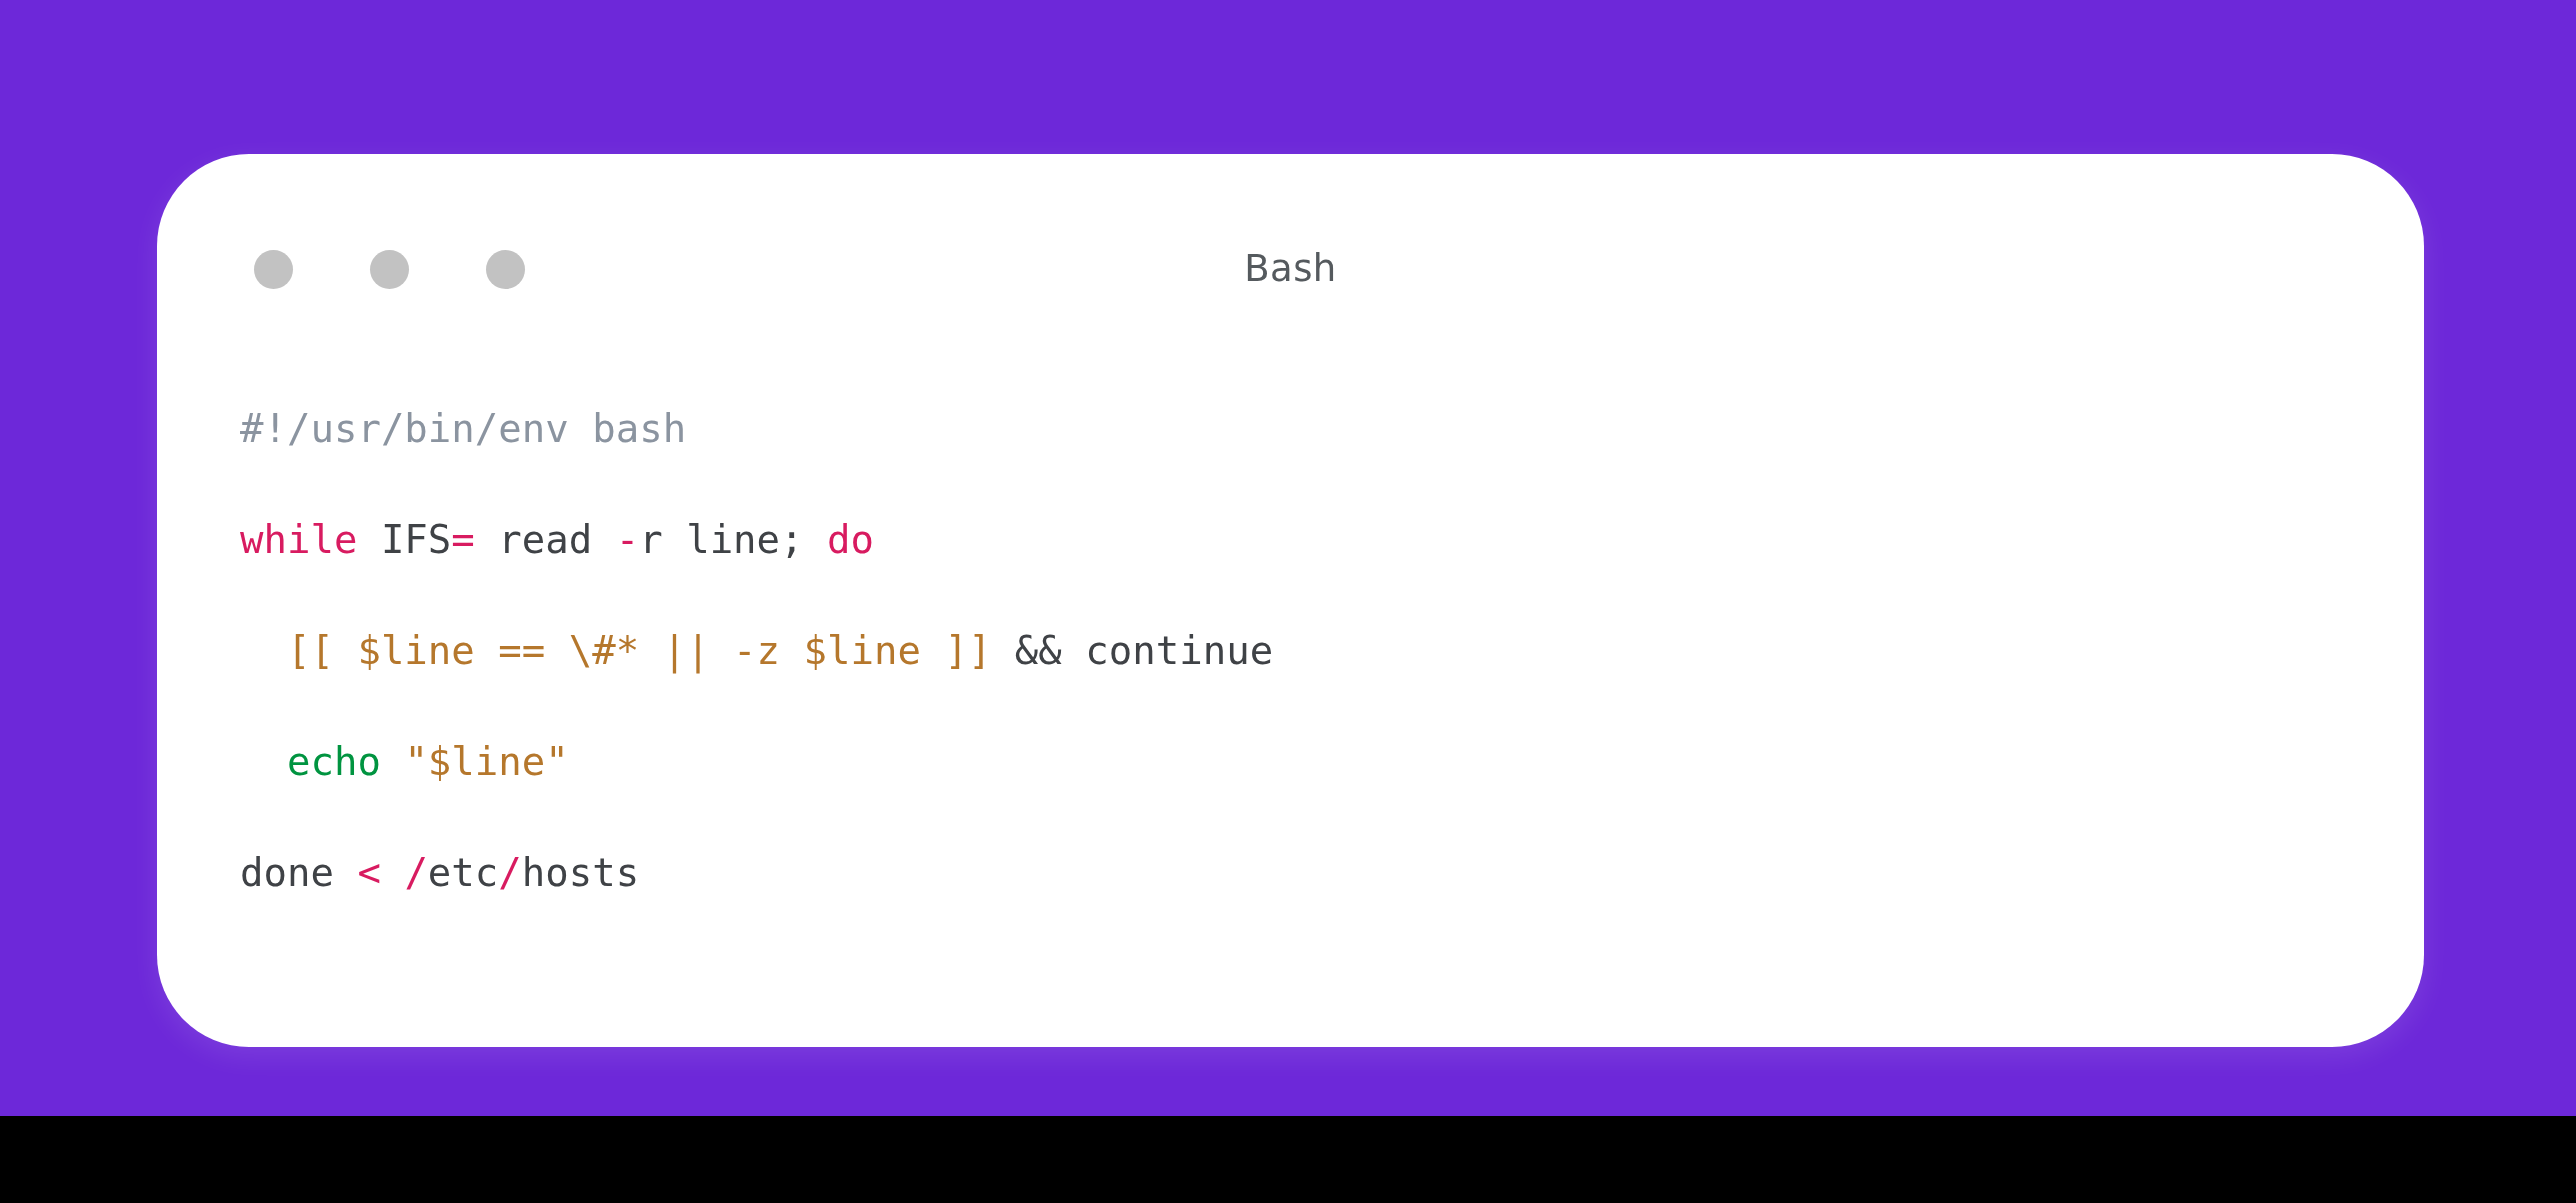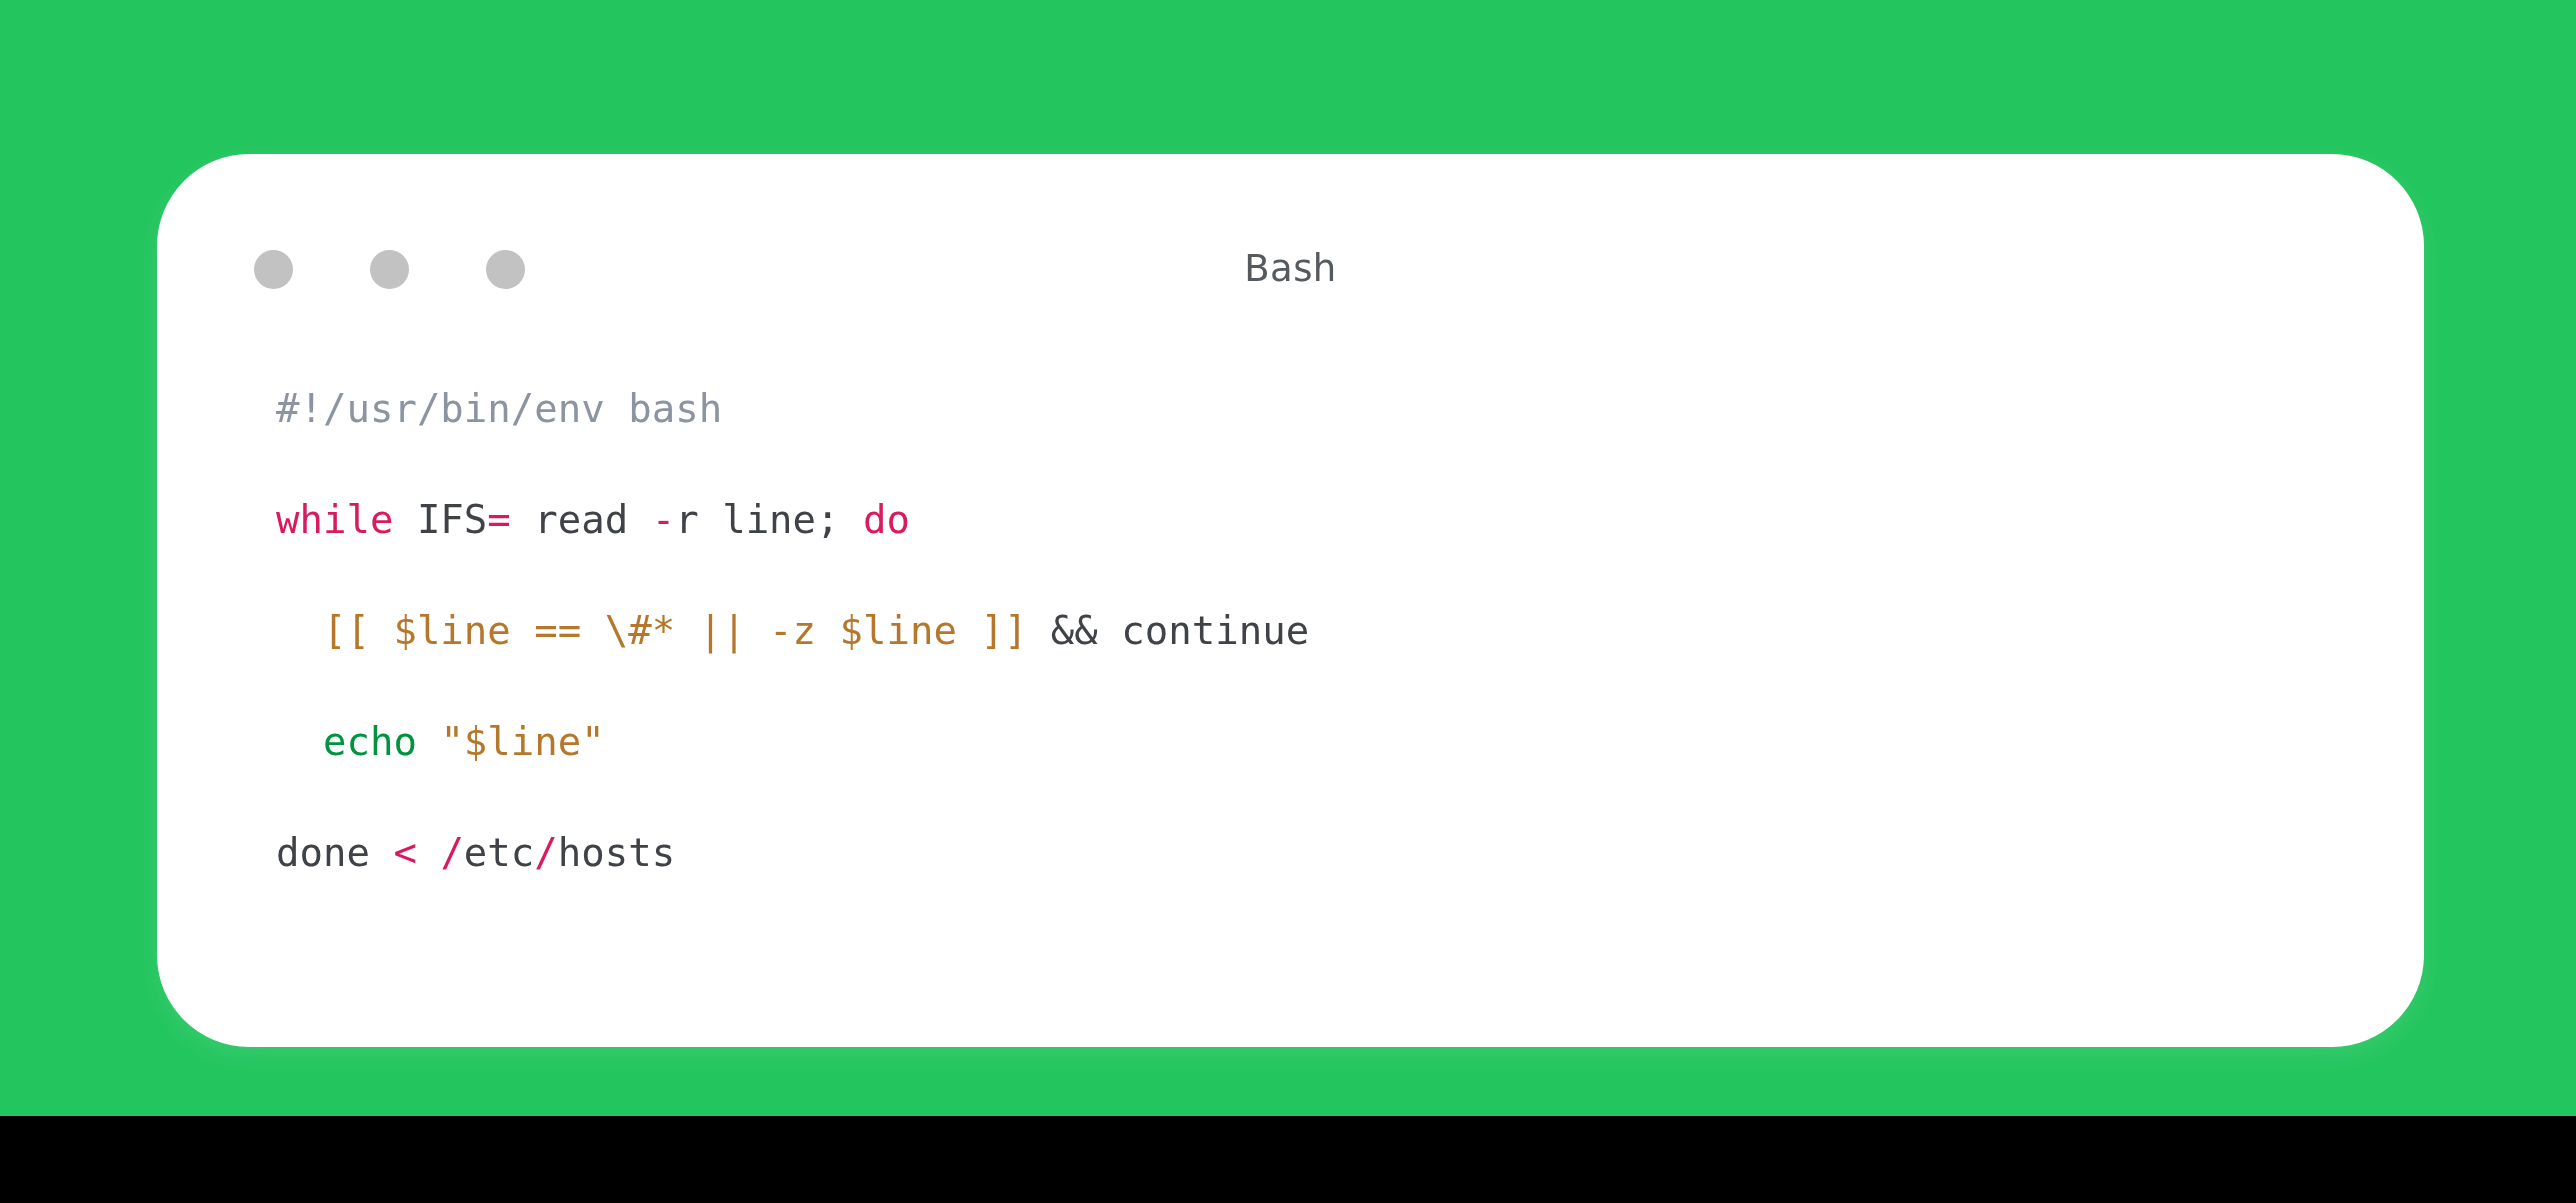--- a/index.html
+++ b/index.html
@@ -11,21 +11,21 @@
     width: 2576px;
     height: 1204px;
     overflow: hidden;
     font-family: "DejaVu Sans", sans-serif;
   }
 
   #stage {
     position: relative;
     width: 2576px;
     height: 1116px;
-    background: #22c55e;
+    background: #6d28d9;
   }
 
   
   #code-card {
     position: absolute;
     left: 157px;
     top: 154px;
     width: 2267px;
     height: 893px;
     background: #ffffff;
@@ -65,29 +65,28 @@
     font-size: 37px;
     font-weight: 400;
     color: #555a5e;
     letter-spacing: 0.4px;
   }
 
   
   #code-block {
     position: absolute;
     left: 83px;
-    top: 199px;
+    top: 219px;
     right: 0;
     font-family: "DejaVu Sans Mono", monospace;
     font-size: 39px;
     line-height: 111px;
     white-space: pre;
     color: #3f4246;
     letter-spacing: 0px;
-    margin-left: 36px;
   }
   .code-line {
     white-space: pre;
     height: 111px;
   }
 
   
   .tok-default  { color: #3f4246; }
   .tok-comment  { color: #8b94a0; }
   .tok-keyword  { color: #d81b60; }

